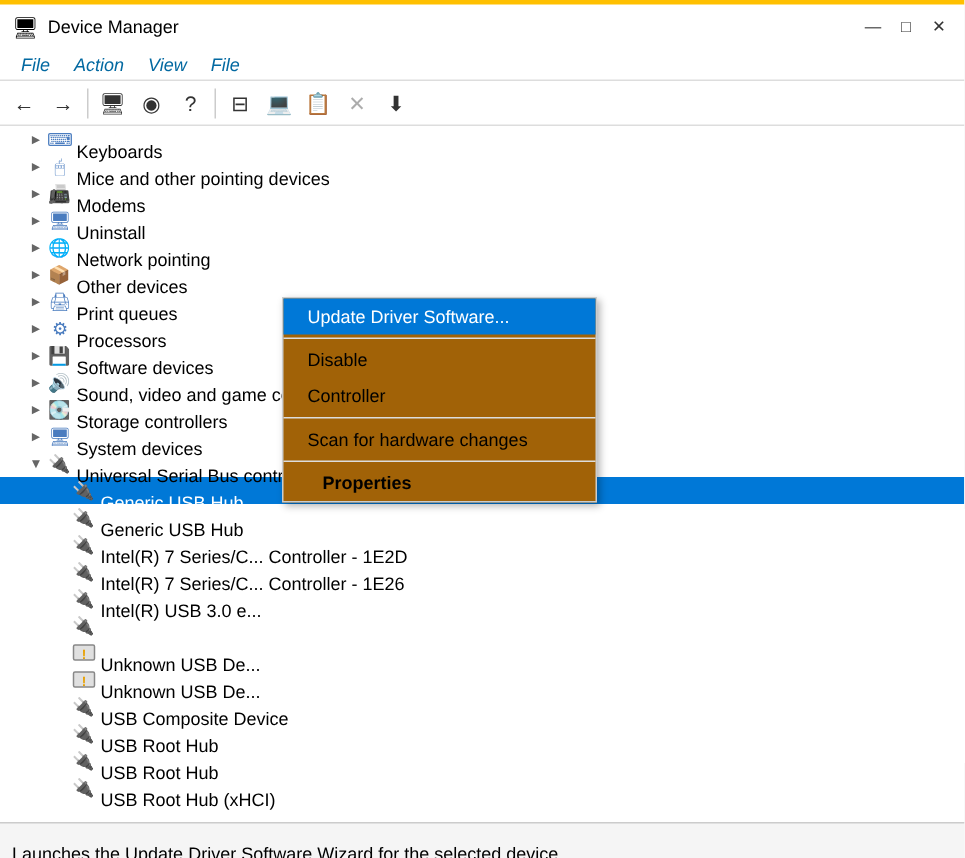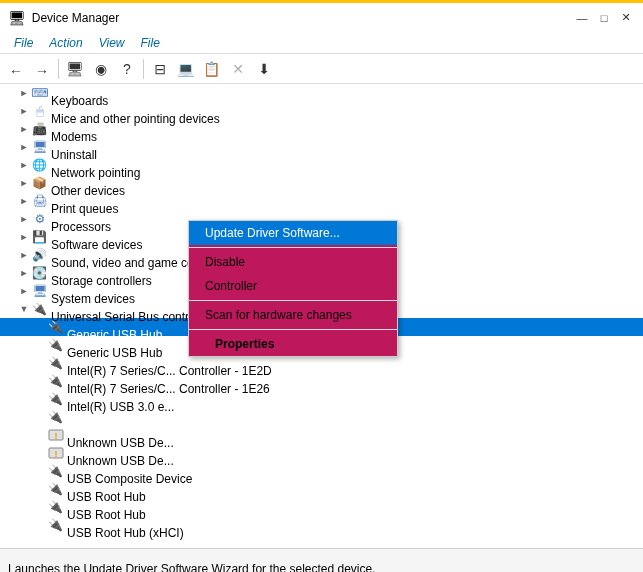--- a/index.html
+++ b/index.html
@@ -144,26 +144,26 @@
       font-size: 12px;
     }
     .tree-label {
       font-size: 12px;
       margin-top: 16px;
     }
 
     
     .context-menu {
       position: absolute;
-      background: #be185d;
+      background: #a16207;
       border: 1px solid #ccc;
       box-shadow: 2px 2px 5px rgba(0,0,0,0.3);
       z-index: 100;
       left: 188px;
-      top: 136px;
+      top: 114px;
       width: 210px;
     }
     .context-menu-item {
       padding: 5px 16px;
       font-size: 12px;
       cursor: pointer;
       color: #000;
     }
     .context-menu-item.highlighted {
       background: #0078d7;

